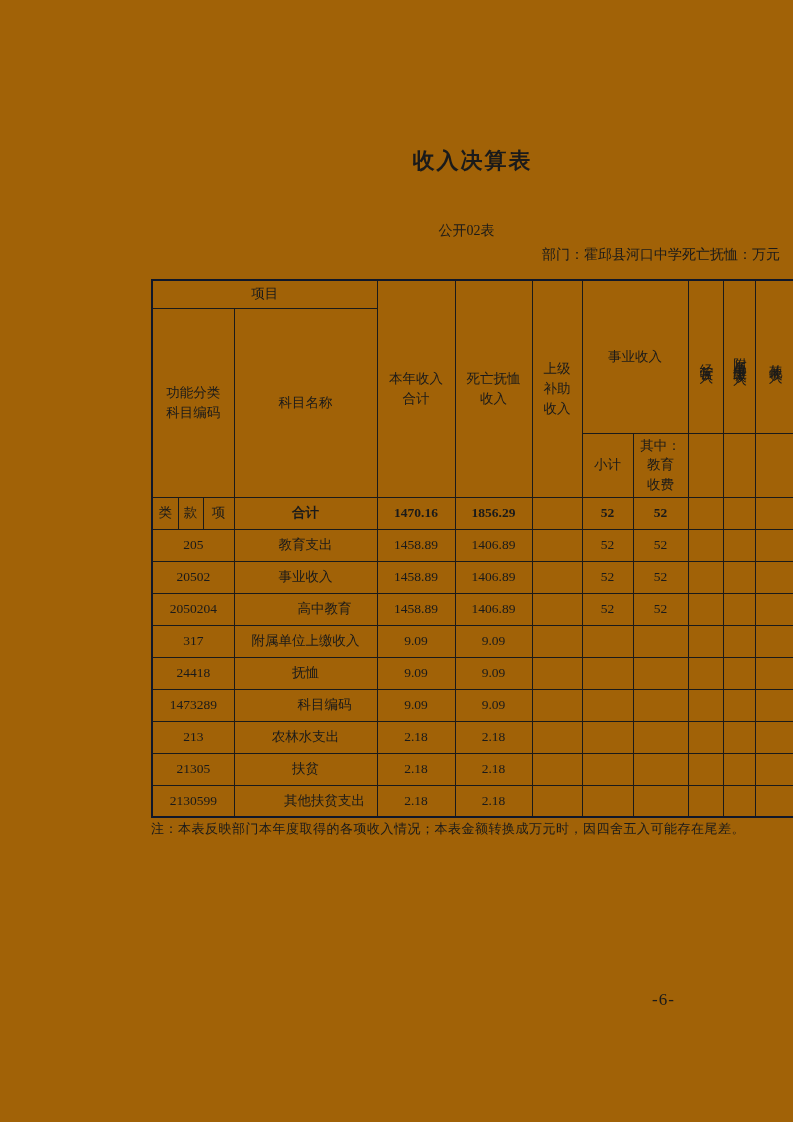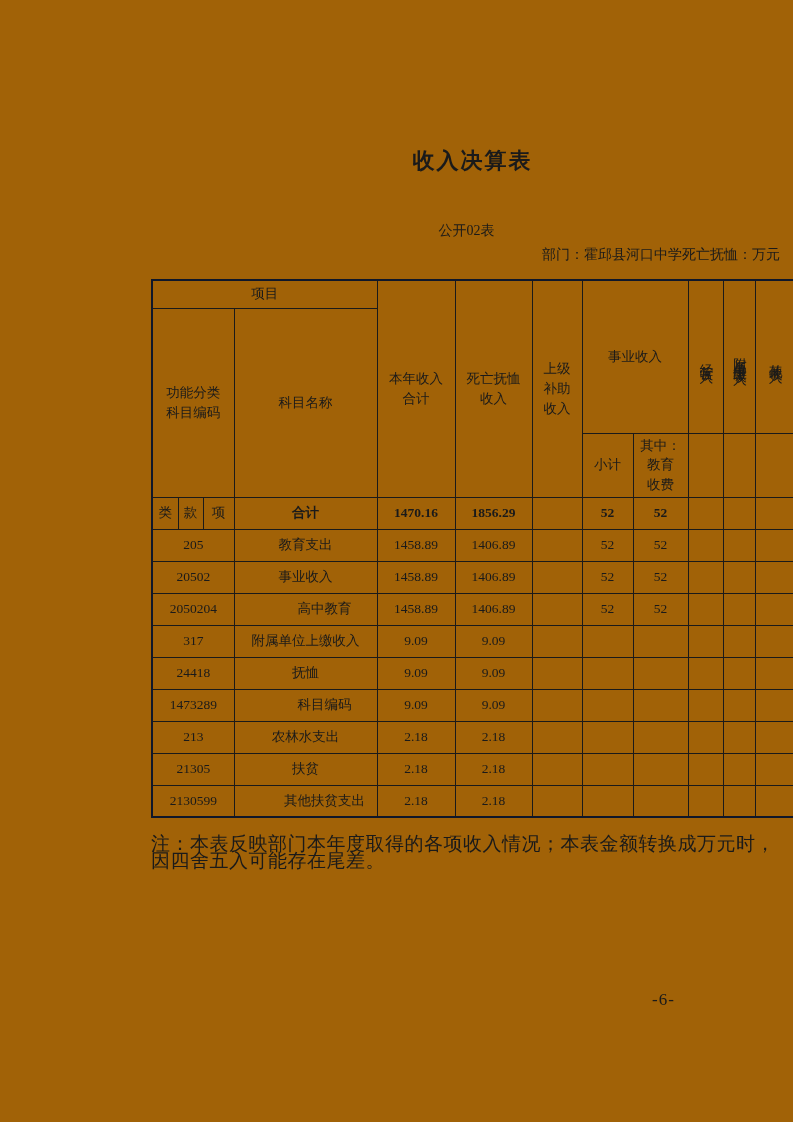--- a/index.html
+++ b/index.html
@@ -72,22 +72,22 @@
   tbody tr { height: 32px; }
   td.code-sub { font-size: 13.5px; }
   td.code { text-align: left; padding-left: 7px; font-size: 14px; }
   td.name { text-align: left; padding-left: 8px; font-size: 14px; }
   td.name.center { text-align: center; padding-left: 0; }
   td.name.indent { padding-left: 38px; }
   td.num { text-align: right; padding-right: 9px; font-size: 14px; }
   tr.total-row td { font-weight: bold; }
   tr.total-row td.code-sub { font-weight: normal; }
   .note {
-    margin-top: 17px;
-    font-size: 19px;
+    margin-top: 2px;
+    font-size: 13px;
     letter-spacing: 0.5px;
     line-height: 17px;
   }
   .pageno {
     position: absolute;
     left: 652px; top: 990px;
     font-size: 17px;
     letter-spacing: 1px;
   }
 </style>

